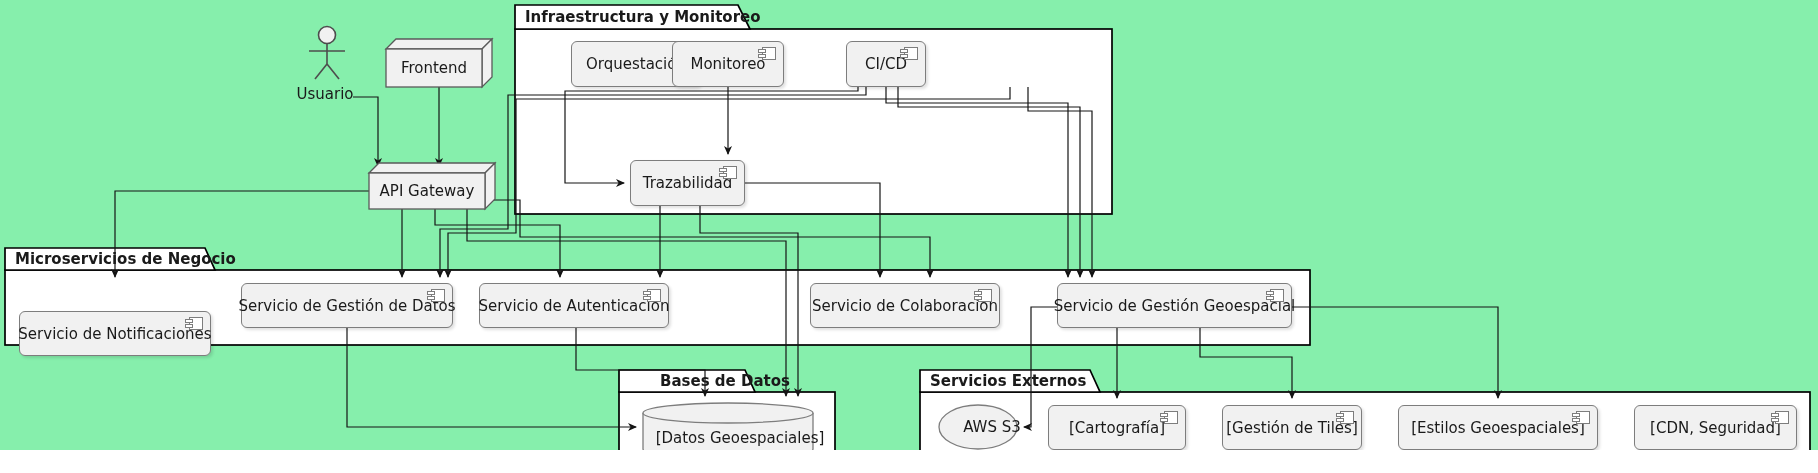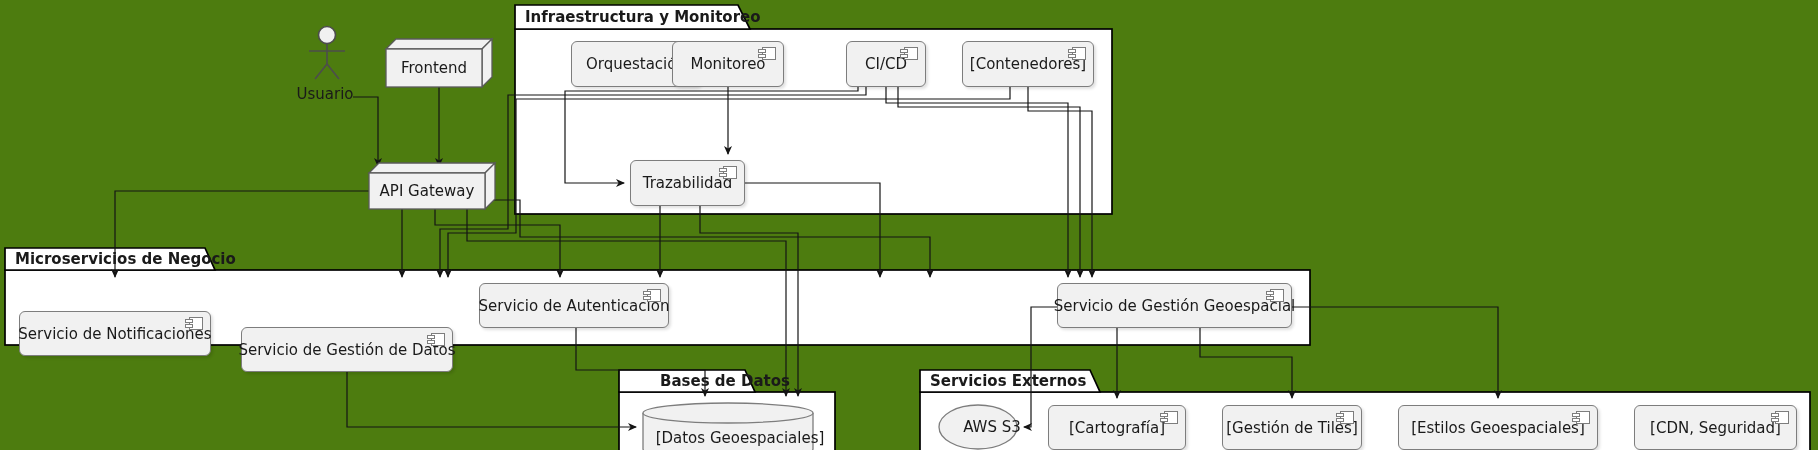--- a/index.html
+++ b/index.html
@@ -1,16 +1,16 @@
 <!DOCTYPE html>
 <html><head>
 <meta charset="utf-8">
 <style>
   html,body{margin:0;padding:0;background:#ffffff;}
-  #diagram{position:relative;width:1818px;height:450px;background:#4d7c0f;
+  #diagram{position:relative;width:1818px;height:450px;background:#86efac;
            font-family:"DejaVu Sans","Liberation Sans",sans-serif;color:#1a1a1a;overflow:hidden;}
   #wires{position:absolute;left:0;top:0;width:1818px;height:473px;}
   .comp{position:absolute;box-sizing:border-box;background:#f1f1f1;border:1.3px solid #7d7d7d;
         border-radius:6px;display:flex;align-items:center;justify-content:center;
         font-size:15px;box-shadow:2px 2px 3px rgba(0,0,0,0.12);}
   .comp .lbl{padding:0 6px;white-space:nowrap;}
   .comp .cicon{position:absolute;top:5px;right:7px;}
   .node-label{position:absolute;display:flex;align-items:center;justify-content:center;
               font-size:15px;white-space:nowrap;}
   .pkg-title{position:absolute;font-size:15px;font-weight:bold;display:flex;align-items:center;
@@ -138,30 +138,20 @@
   <div class="comp" style="left:846px;top:41px;width:80px;height:46px;">
     <span class="lbl">CI/CD</span>
     <svg class="cicon" width="18" height="14">
         <g fill="#ffffff" stroke="#7d7d7d" stroke-width="1">
           <rect x="4.5" y="0.5" width="13" height="12"></rect>
           <rect x="0.5" y="2.5" width="7" height="3"></rect>
           <rect x="0.5" y="7.5" width="7" height="3"></rect>
         </g>
       </svg>
   </div>
-  <div class="comp" style="left:962px;top:41px;width:132px;height:46px;">
-    <span class="lbl">[Contenedores]</span>
-    <svg class="cicon" width="18" height="14">
-        <g fill="#ffffff" stroke="#7d7d7d" stroke-width="1">
-          <rect x="4.5" y="0.5" width="13" height="12"></rect>
-          <rect x="0.5" y="2.5" width="7" height="3"></rect>
-          <rect x="0.5" y="7.5" width="7" height="3"></rect>
-        </g>
-      </svg>
-  </div>
   <div class="comp" style="left:630px;top:160px;width:115px;height:46px;">
     <span class="lbl">Trazabilidad</span>
     <svg class="cicon" width="18" height="14">
         <g fill="#ffffff" stroke="#7d7d7d" stroke-width="1">
           <rect x="4.5" y="0.5" width="13" height="12"></rect>
           <rect x="0.5" y="2.5" width="7" height="3"></rect>
           <rect x="0.5" y="7.5" width="7" height="3"></rect>
         </g>
       </svg>
   </div>
@@ -169,40 +159,50 @@
   <div class="comp" style="left:19px;top:283px;width:192px;height:45px;margin-top:28px;">
     <span class="lbl">Servicio de Notificaciones</span>
     <svg class="cicon" width="18" height="14">
         <g fill="#ffffff" stroke="#7d7d7d" stroke-width="1">
           <rect x="4.5" y="0.5" width="13" height="12"></rect>
           <rect x="0.5" y="2.5" width="7" height="3"></rect>
           <rect x="0.5" y="7.5" width="7" height="3"></rect>
         </g>
       </svg>
   </div>
-  <div class="comp" style="left:241px;top:283px;width:212px;height:45px;margin-top:44px;">
+  <div class="comp" style="left:241px;top:283px;width:212px;height:45px;">
     <span class="lbl">Servicio de Gestión de Datos</span>
     <svg class="cicon" width="18" height="14">
         <g fill="#ffffff" stroke="#7d7d7d" stroke-width="1">
           <rect x="4.5" y="0.5" width="13" height="12"></rect>
           <rect x="0.5" y="2.5" width="7" height="3"></rect>
           <rect x="0.5" y="7.5" width="7" height="3"></rect>
         </g>
       </svg>
   </div>
   <div class="comp" style="left:479px;top:283px;width:190px;height:45px;">
     <span class="lbl">Servicio de Autenticación</span>
     <svg class="cicon" width="18" height="14">
         <g fill="#ffffff" stroke="#7d7d7d" stroke-width="1">
           <rect x="4.5" y="0.5" width="13" height="12"></rect>
           <rect x="0.5" y="2.5" width="7" height="3"></rect>
           <rect x="0.5" y="7.5" width="7" height="3"></rect>
         </g>
       </svg>
   </div>
+  <div class="comp" style="left:810px;top:283px;width:190px;height:45px;">
+    <span class="lbl">Servicio de Colaboración</span>
+    <svg class="cicon" width="18" height="14">
+        <g fill="#ffffff" stroke="#7d7d7d" stroke-width="1">
+          <rect x="4.5" y="0.5" width="13" height="12"></rect>
+          <rect x="0.5" y="2.5" width="7" height="3"></rect>
+          <rect x="0.5" y="7.5" width="7" height="3"></rect>
+        </g>
+      </svg>
+  </div>
   <div class="comp" style="left:1057px;top:283px;width:235px;height:45px;border-radius:6px;">
     <span class="lbl">Servicio de Gestión Geoespacial</span>
     <svg class="cicon" width="18" height="14">
         <g fill="#ffffff" stroke="#7d7d7d" stroke-width="1">
           <rect x="4.5" y="0.5" width="13" height="12"></rect>
           <rect x="0.5" y="2.5" width="7" height="3"></rect>
           <rect x="0.5" y="7.5" width="7" height="3"></rect>
         </g>
       </svg>
   </div>

